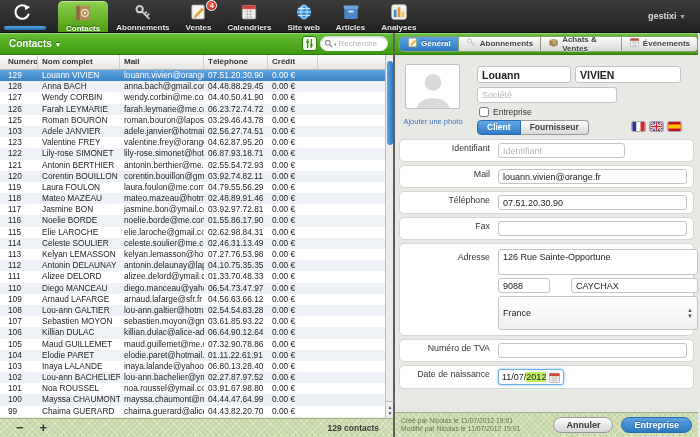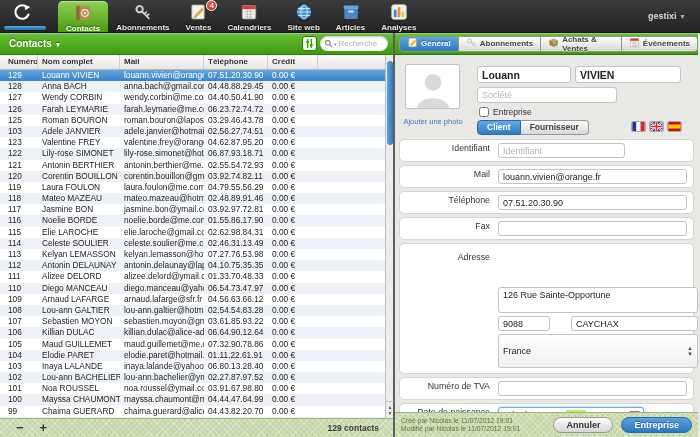--- a/index.html
+++ b/index.html
@@ -82,27 +82,27 @@
   .flags { position:absolute; right:12px; top:66px; display:flex; gap:3px; }
   .flag { width:15px; height:11px; border:1px solid #aaa; border-radius:2px; overflow:hidden; cursor:pointer; }
   .flag svg { width:100%; height:100%; display:block; }
 
   .frow { background:#fff; border:1px solid #d6d6d2; border-radius:5px; margin-bottom:3px; padding:3px 6px; display:flex; align-items:flex-start; min-height:23px; }
   .frow .lab { width:92px; flex:0 0 92px; text-align:right; padding-right:8px; font-size:8.8px; color:#333; }
   .frow .fld { flex:1; height:15px; }
   .frow .fld.short { flex:0 0 110px; }
   .addr-row { align-items:flex-start; padding-top:5px; padding-bottom:5px; }
   .addr-col { flex:1; display:flex; flex-direction:column; gap:3px; }
-  .ta { height:26px; border:1px solid #c3c3c3; border-radius:3px; background:#fff; font-size:9px; color:#222; padding:2px 4px;margin-top:38px; }
+  .ta { height:26px; border:1px solid #c3c3c3; border-radius:3px; background:#fff; font-size:9px; color:#222; padding:2px 4px; }
   .zipcity { display:flex; gap:21px; }
   .zip { width:52px; height:15px; flex:none; }
   .city { flex:1; height:15px; }
   .selectbox { height:16px; border:1px solid #c3c3c3; border-radius:3px; background:linear-gradient(#fff,#f0f0f0); display:flex; align-items:center; padding:16px 4px; font-size:9px; color:#222; cursor:pointer; }
   .stepper { margin-left:auto; font-size:6px; color:#555; line-height:6px; text-align:center; }
-  .datefield { flex:0 0 62px; height:16px; border:1px solid #6aaee8; box-shadow:0 0 3px #8ec3ef; border-radius:3px; background:#fff; display:flex; align-items:center; padding:0 3px; font-size:9px; color:#222;gap:40px; }
+  .datefield { flex:0 0 62px; height:16px; border:1px solid #6aaee8; box-shadow:0 0 3px #8ec3ef; border-radius:3px; background:#fff; display:flex; align-items:center; padding:0 3px; font-size:9px; color:#222; }
   .datefield .selyear { background:#bef264; }
   .cal-ic { margin-left:3px; width:11px; height:11px; }
 
   
   .rp-foot { flex:0 0 25px; background:#c6d7a7; background-image:repeating-linear-gradient(45deg,rgba(255,255,255,.28) 0 1px,transparent 1px 4px),repeating-linear-gradient(-45deg,rgba(255,255,255,.28) 0 1px,transparent 1px 4px); border-top:1px solid #9eb37f; display:flex; align-items:center; padding:0 6px; }
   .stamps { font-size:6.8px; color:#5f7549; line-height:8.5px; }
   .btn { font-size:9px; font-weight:bold; height:16px; line-height:14px; padding:0 12px; border-radius:8px; cursor:pointer; }
   .btn-cancel { margin-left:auto; background:linear-gradient(#fdfdfd,#d5d5d5); border:1px solid #999; color:#333; }
   .btn-save { margin-left:8px; background:linear-gradient(#5aa2e0,#2d79c0); border:1px solid #2a6cab; color:#fff; text-shadow:0 -1px 1px rgba(0,40,90,.5); }
 </style>

